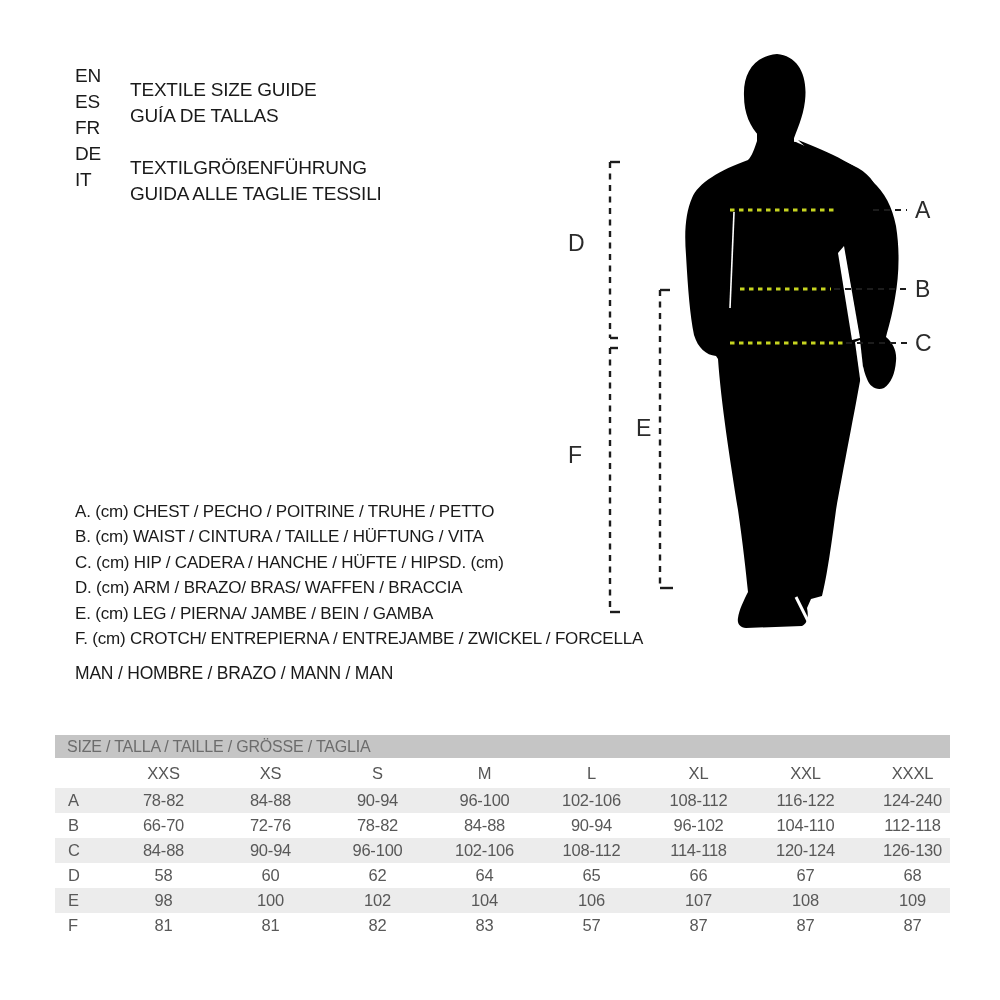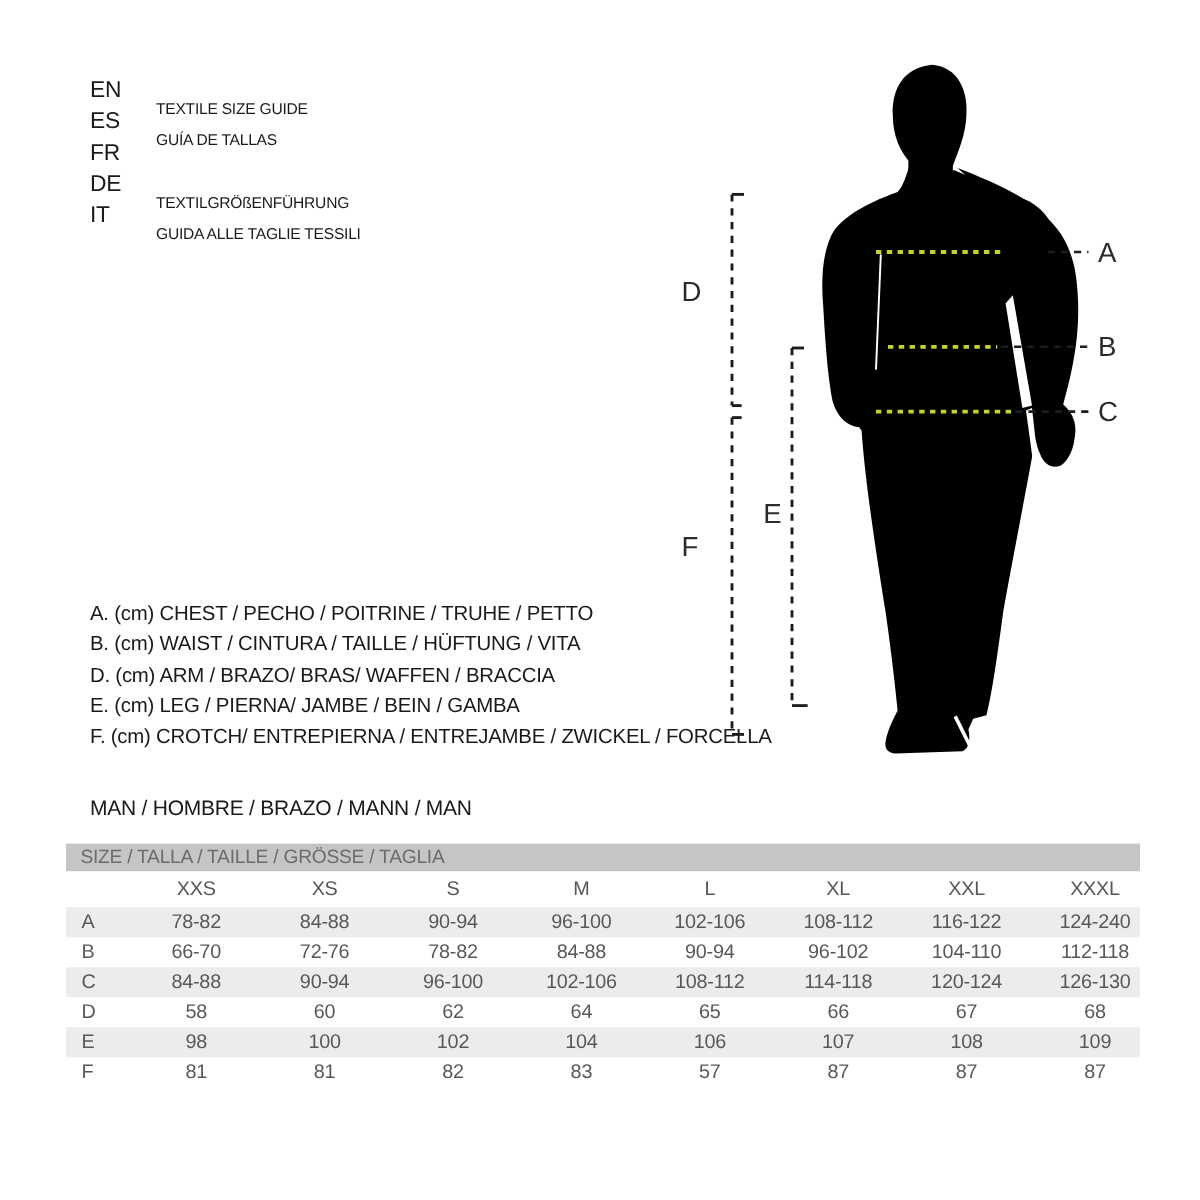--- a/index.html
+++ b/index.html
@@ -4,36 +4,36 @@
 <style>
   * { margin:0; padding:0; box-sizing:border-box; }
   html,body { width:1000px; height:1000px; background:#ffffff;
     font-family:"Liberation Sans", sans-serif; color:#1a1a1a; }
   .abs { position:absolute; }
 
   
   #lang-block { left:75px; top:63px; }
   .lang-row { display:flex; height:26px; align-items:center; }
   .lang-code { width:55px; font-size:19px; letter-spacing:-0.2px; }
-  .lang-label { font-size:13px; letter-spacing:-0.2px; white-space:nowrap;margin-top:28px; }
+  .lang-label { font-size:19px; letter-spacing:-0.2px; white-space:nowrap;margin-top:28px; }
 
   
   #figure-wrap { left:540px; top:40px; width:420px; height:620px; }
 
   
   #legend-block { left:75px; top:499px; }
   .legend-line { height:25.5px; font-size:17px; letter-spacing:-0.2px;
     white-space:nowrap; display:flex; align-items:center; }
 
   #gender-line { left:75px; top:663px; font-size:17.5px; letter-spacing:-0.2px; }
 
   
   #size-table { left:55px; top:703px; width:895px; }
   .tbl-caption { height:23px; background:#c5c5c5; color:#6c6c6c;
-    font-size:16px; line-height:23px; padding-left:12px; letter-spacing:-0.2px; }
+    font-size:16px; line-height:23px; padding-left:12px; letter-spacing:-0.2px;margin-top:32px; }
   .trow { display:grid; grid-template-columns:48px repeat(8,93px) 1fr;
     align-items:center; height:25px; font-size:16.5px; color:#585858;gap:14px; }
   .trow.sizes { height:30px; color:#565656; }
   .trow.striped { background:#ececec; }
   .tcell { text-align:center; letter-spacing:-0.2px; }
   .tlabel { text-align:left; padding-left:13px; }
 </style>
 </head>
 <body>
 
@@ -135,20 +135,21 @@
   <text x="375" y="311" font-size="23" fill="#2b2b2b" font-family="Liberation Sans, sans-serif">C</text>
   <text x="28" y="211" font-size="23" fill="#2b2b2b" font-family="Liberation Sans, sans-serif">D</text>
   <text x="96" y="396" font-size="23" fill="#2b2b2b" font-family="Liberation Sans, sans-serif">E</text>
   <text x="28" y="423" font-size="23" fill="#2b2b2b" font-family="Liberation Sans, sans-serif">F</text>
 </svg>
 </div>
 
 <div class="abs" id="legend-block">
   <div class="legend-line">A. (cm) CHEST / PECHO / POITRINE / TRUHE / PETTO</div>
   <div class="legend-line">B. (cm) WAIST / CINTURA / TAILLE / HÜFTUNG / VITA</div>
+  <div class="legend-line">C. (cm) HIP / CADERA / HANCHE / HÜFTE / HIPSD. (cm)</div>
   <div class="legend-line">D. (cm) ARM / BRAZO/ BRAS/ WAFFEN / BRACCIA</div>
   <div class="legend-line">E. (cm) LEG / PIERNA/ JAMBE / BEIN / GAMBA</div>
   <div class="legend-line">F. (cm) CROTCH/ ENTREPIERNA / ENTREJAMBE / ZWICKEL / FORCELLA</div>
 </div>
 
 <div class="abs" id="gender-line">MAN / HOMBRE / BRAZO / MANN / MAN</div>
 
 <div class="abs" id="size-table">
   <div class="tbl-caption">SIZE / TALLA / TAILLE / GRÖSSE / TAGLIA</div>
 

